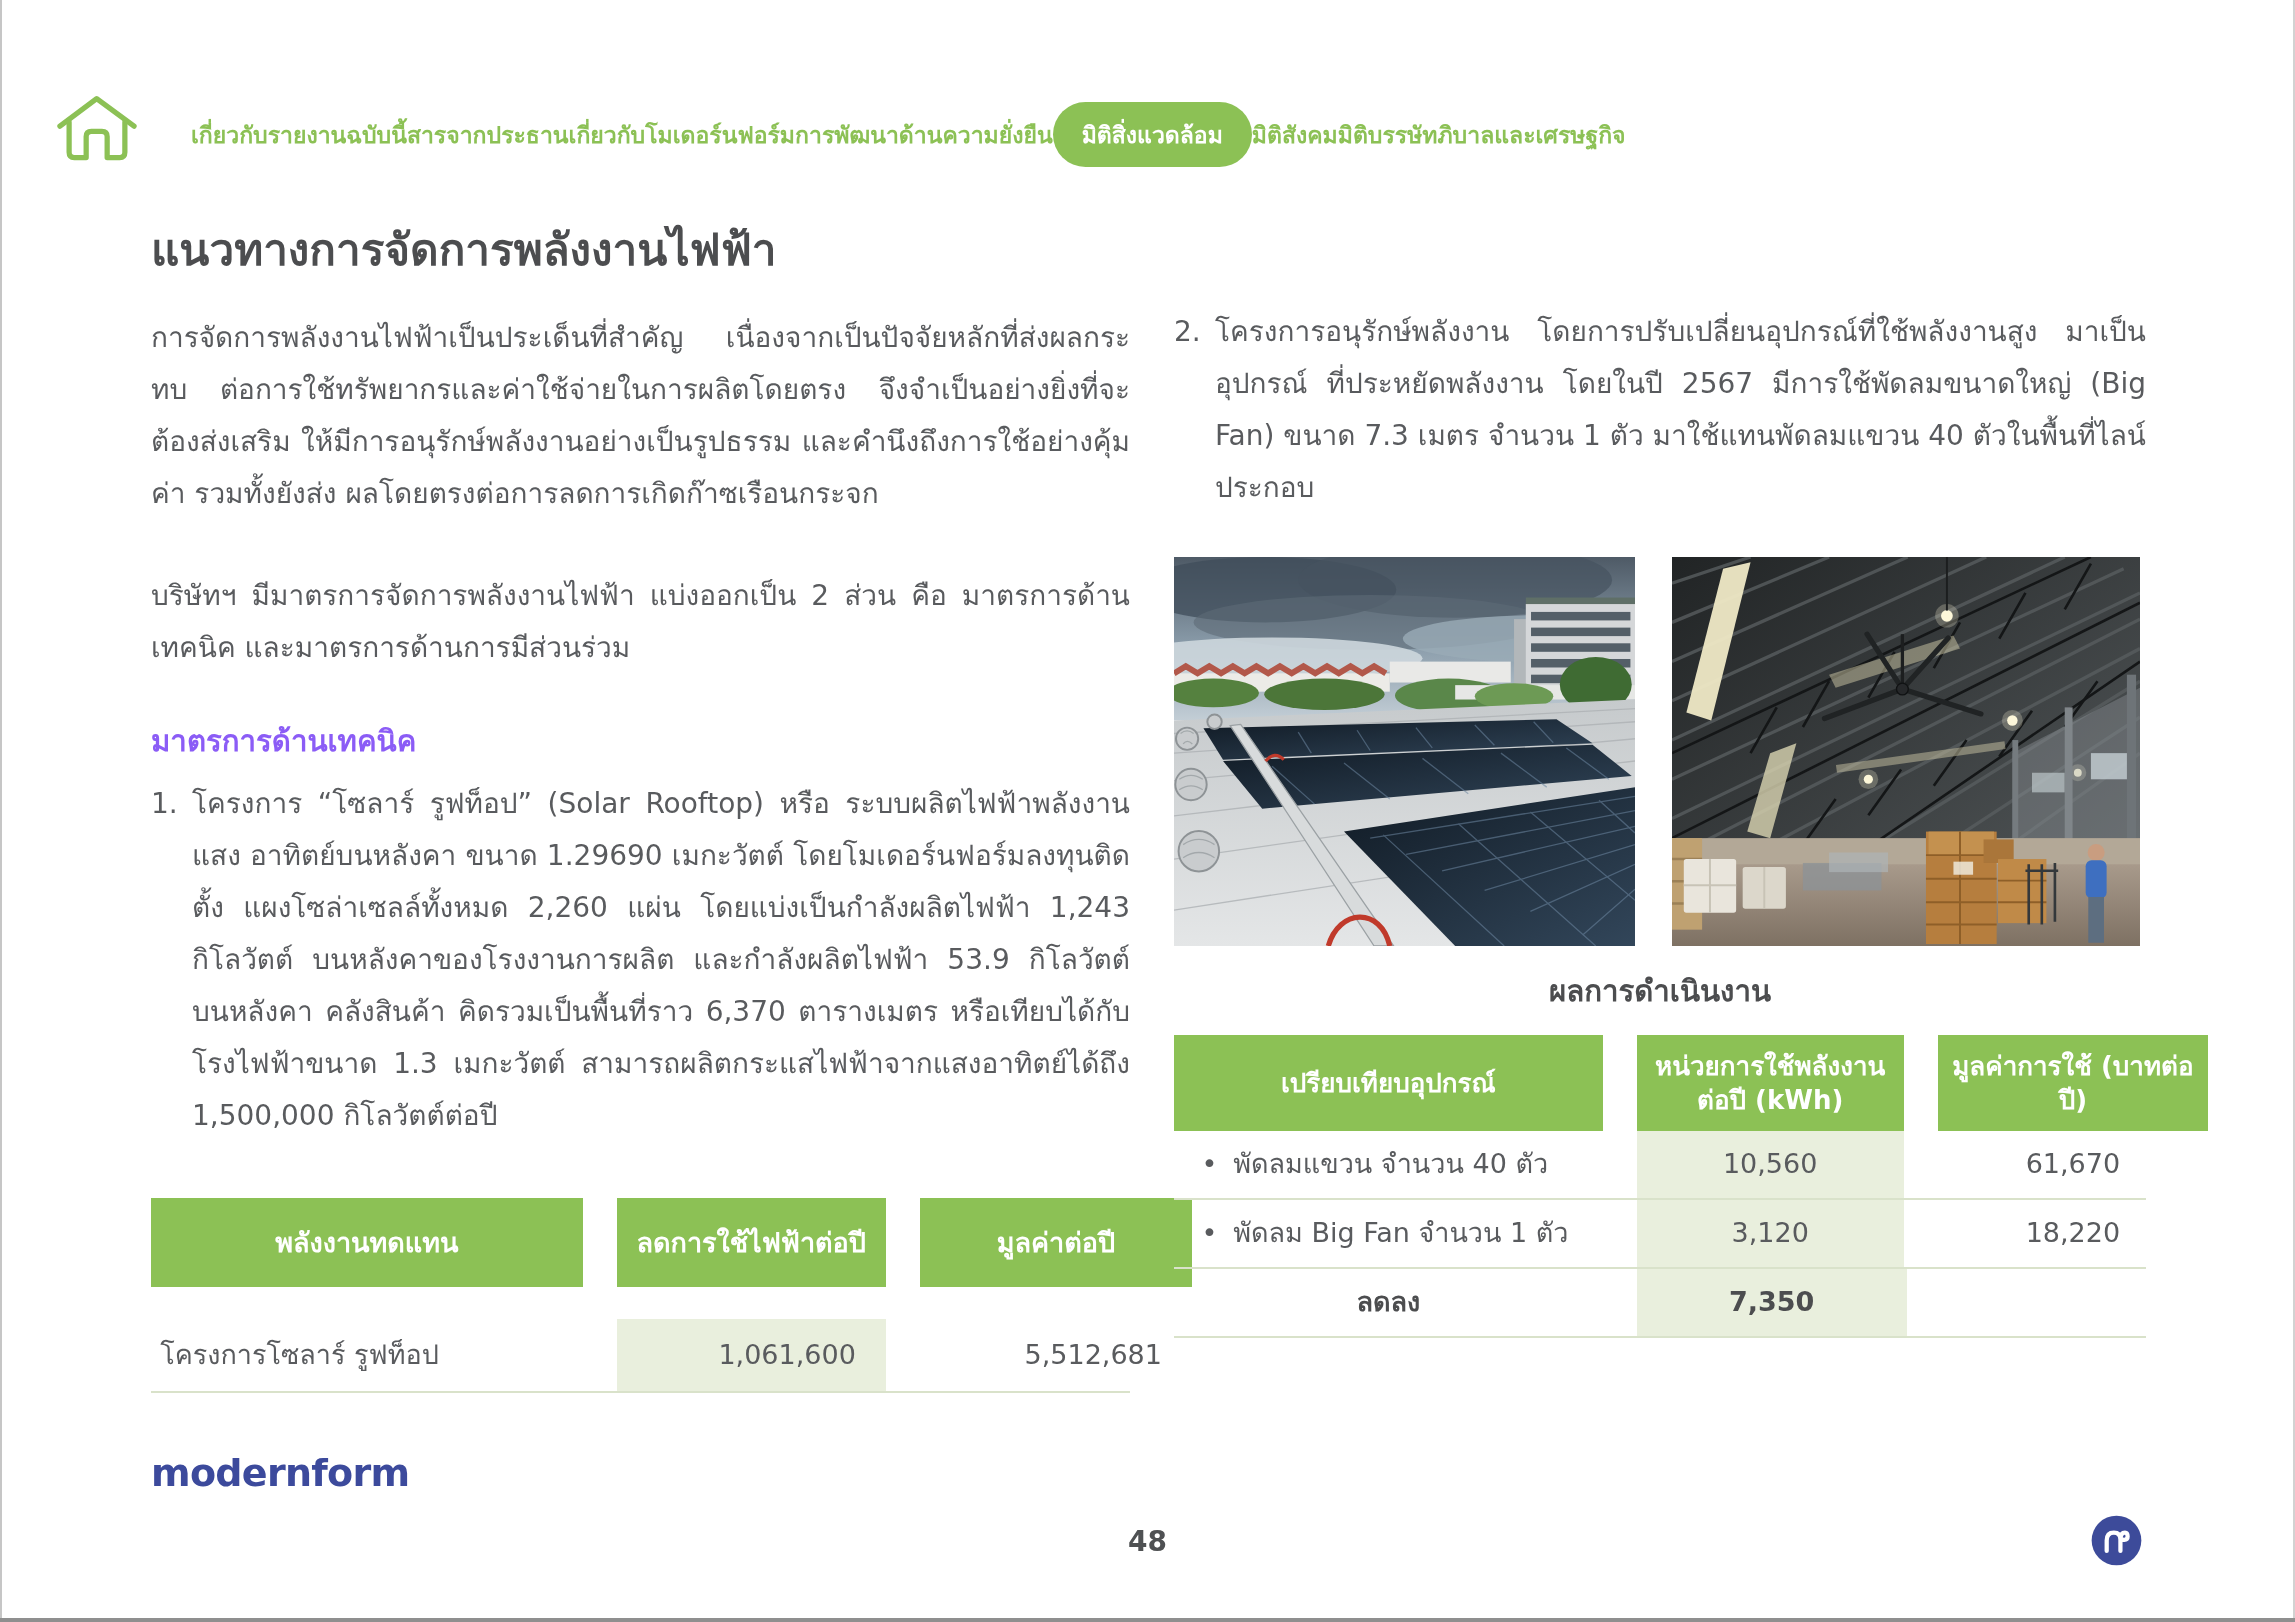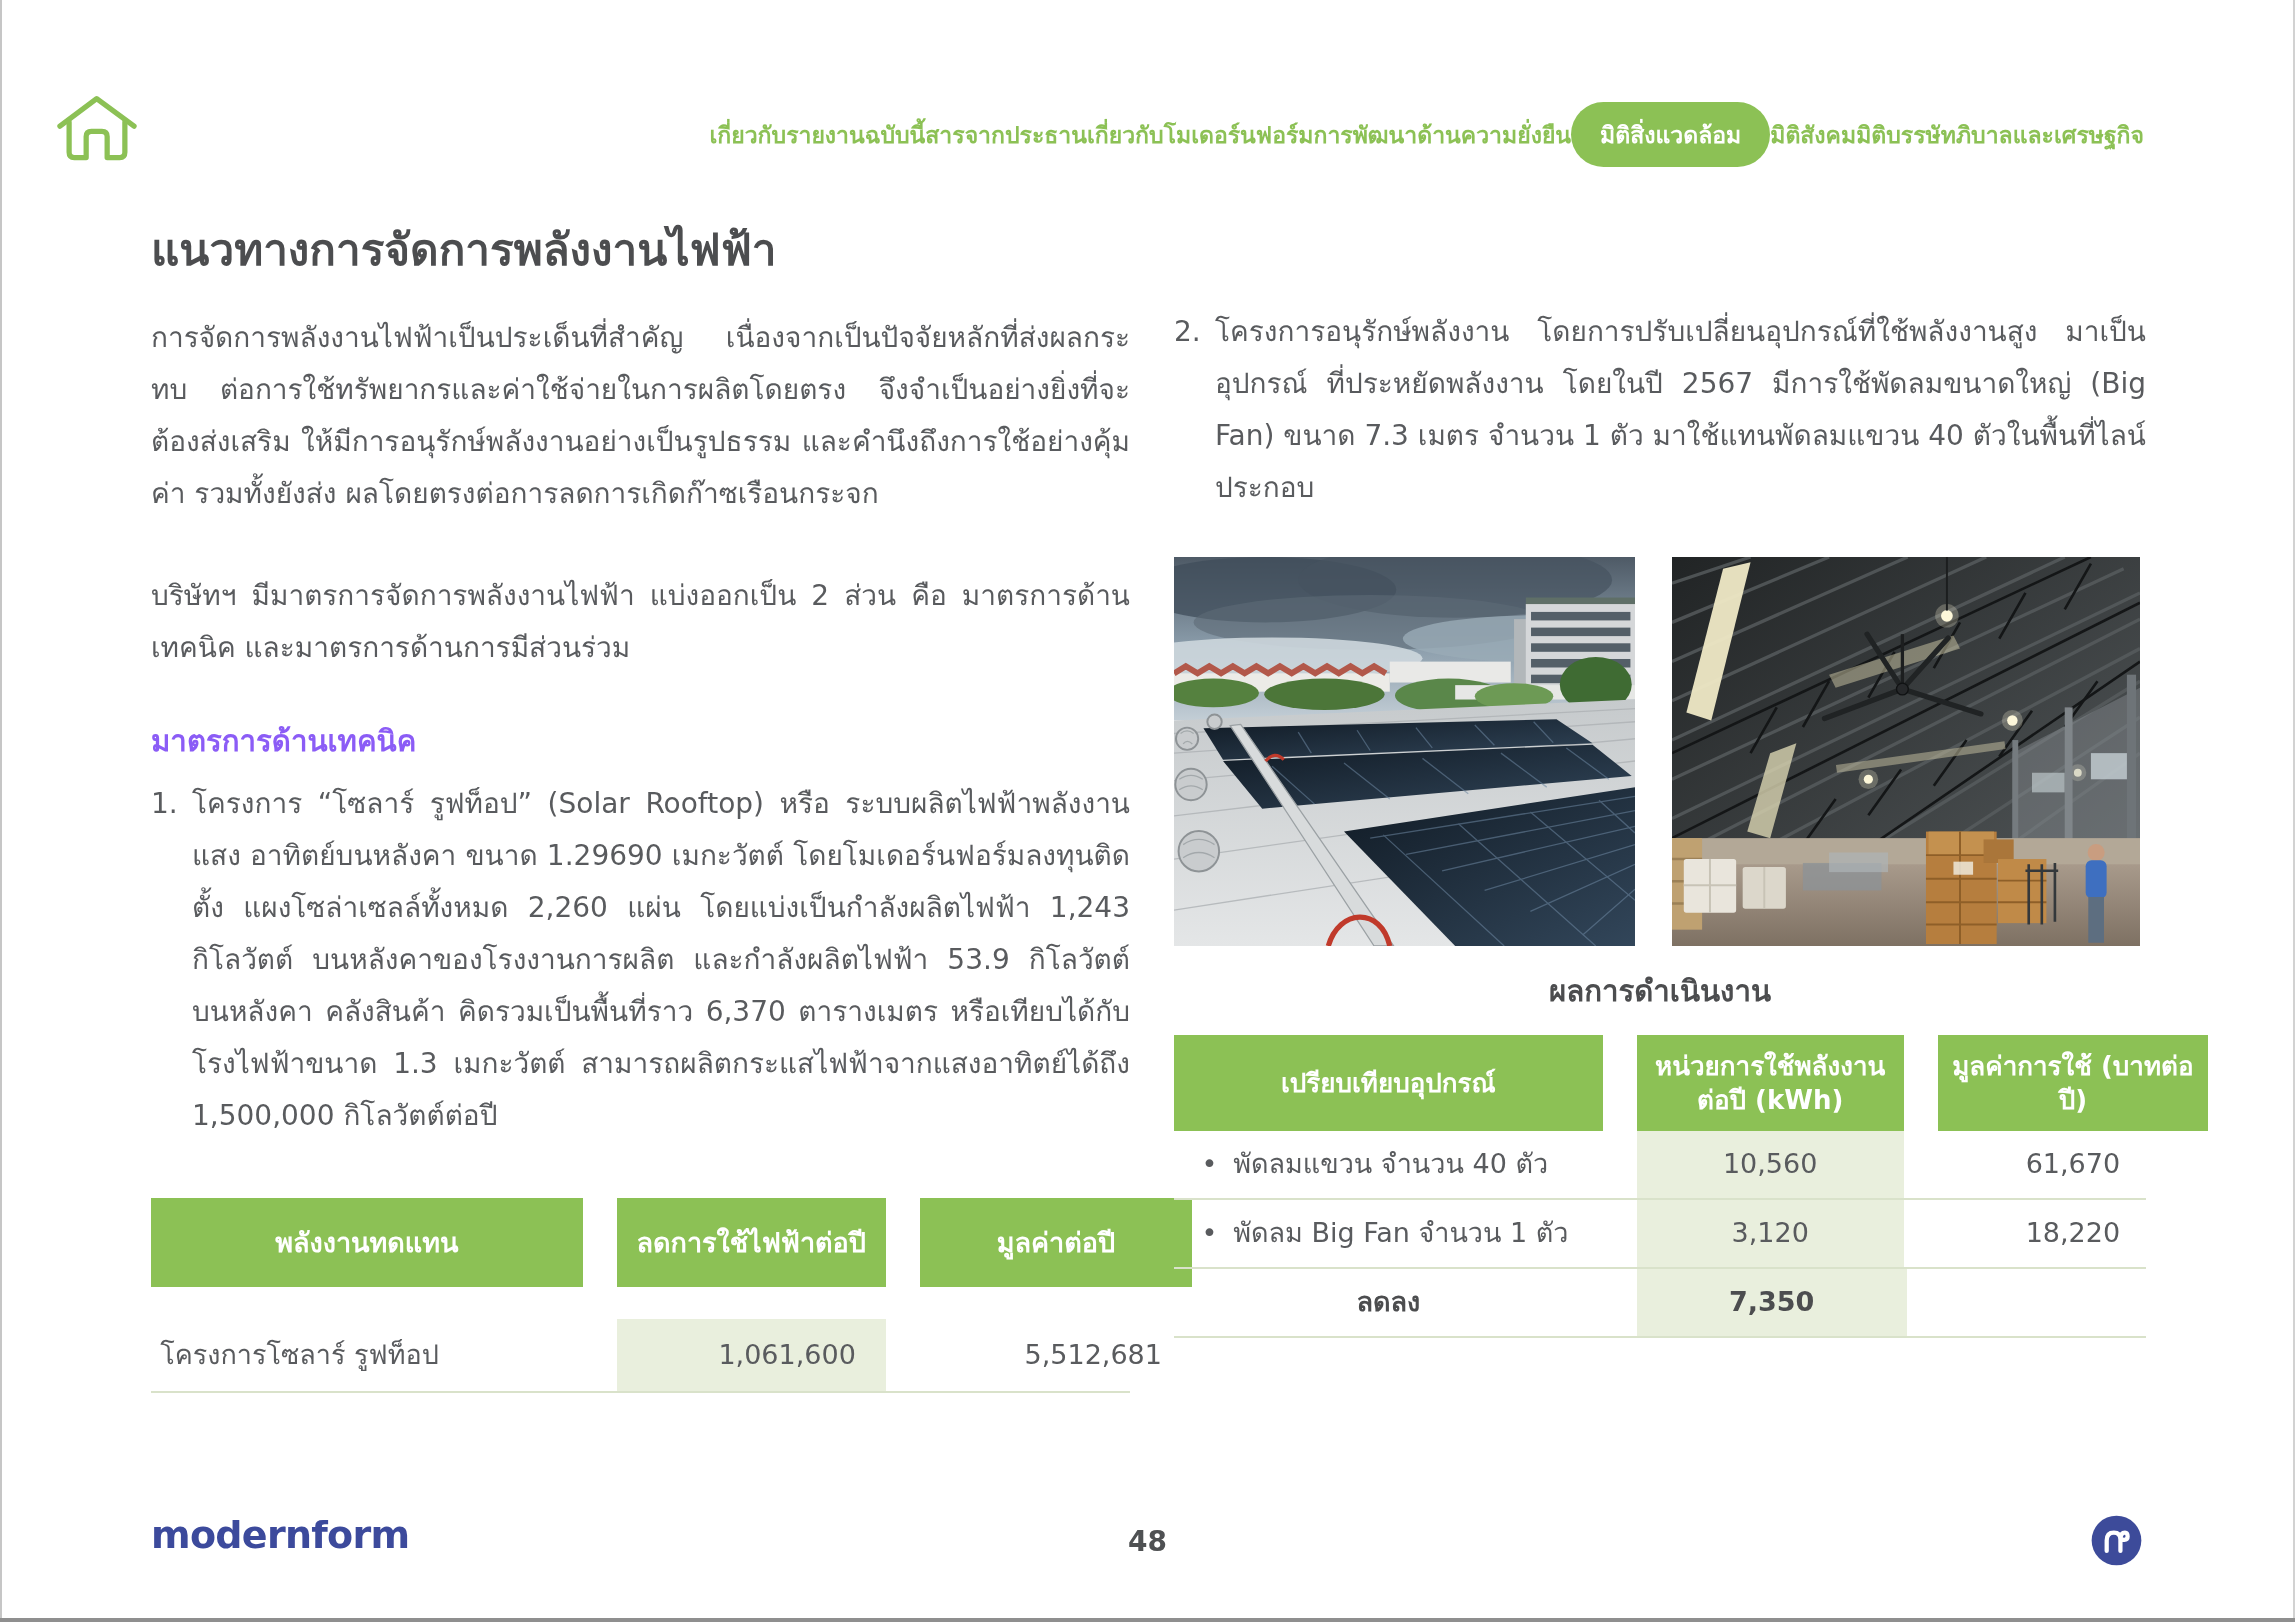--- a/index.html
+++ b/index.html
@@ -8,22 +8,22 @@
     font-family:"DejaVu Sans","Liberation Sans",sans-serif;color:#595b5e;
   }
   
   .edge-left{position:absolute;left:0;top:0;bottom:0;width:2px;background:#c6c6c6;}
   .edge-right{position:absolute;right:0;top:0;bottom:0;width:2px;background:#d2d2d2;}
   .edge-bottom{position:absolute;left:0;right:0;bottom:0;height:4.6px;background:#8f8f8f;}
 
   
   .home{position:absolute;left:56px;top:92px;width:82px;height:75px;}
   .topnav{
-    position:absolute;left:200px;right:151px;top:97px;height:75px;
-    display:flex;justify-content:flex-end;align-items:center;
+    position:absolute;left:191px;right:151px;top:97px;height:75px;
+    display:flex;justify-content:flex-start;align-items:center;
   }
   .nav-link{color:#8cc155;font-size:23px;font-weight:bold;text-decoration:none;white-space:nowrap;cursor:pointer;}
   .nav-link.active{background:#8cc155;color:#ffffff;padding:14.4px 29px;border-radius:34px;}
 
   
   .col-left{position:absolute;left:151px;top:221px;width:979px;font-size:28px;line-height:52px;text-align:justify;}
   .col-right{position:absolute;left:1174px;top:306px;width:972px;font-size:28px;line-height:52px;text-align:justify;}
 
   .page-title{font-size:44px;line-height:58px;font-weight:bold;color:#4c4d4f;margin:0;text-align:left;}
   .para-intro{margin-top:33px;}
@@ -60,21 +60,21 @@
   .fan-table .total .td.label{justify-content:center;padding-left:0;}
 
   
   .photos{margin-top:43px;display:flex;gap:37px;}
   .photo{height:389px;display:block;}
   .photo svg{display:block;width:100%;height:100%;}
   .photo.p1{width:461px;}
   .photo.p2{width:468px;}
 
   
-  .brand{position:absolute;left:151px;top:1513px;font-size:38px;font-weight:bold;letter-spacing:-0.7px;color:#3c4a9c;}
+  .brand{position:absolute;left:151px;top:1451px;font-size:38px;font-weight:bold;letter-spacing:-0.7px;color:#3c4a9c;}
   .page-num{position:absolute;left:0;right:0;top:1525px;text-align:center;font-size:28px;font-weight:bold;color:#4f5153;}
   .logo-circle{position:absolute;left:2091px;top:1515px;width:51px;height:51px;}
 </style>
 </head>
 <body>
 
 <div class="edge-left"></div>
 <div class="edge-right"></div>
 <div class="edge-bottom"></div>
 

